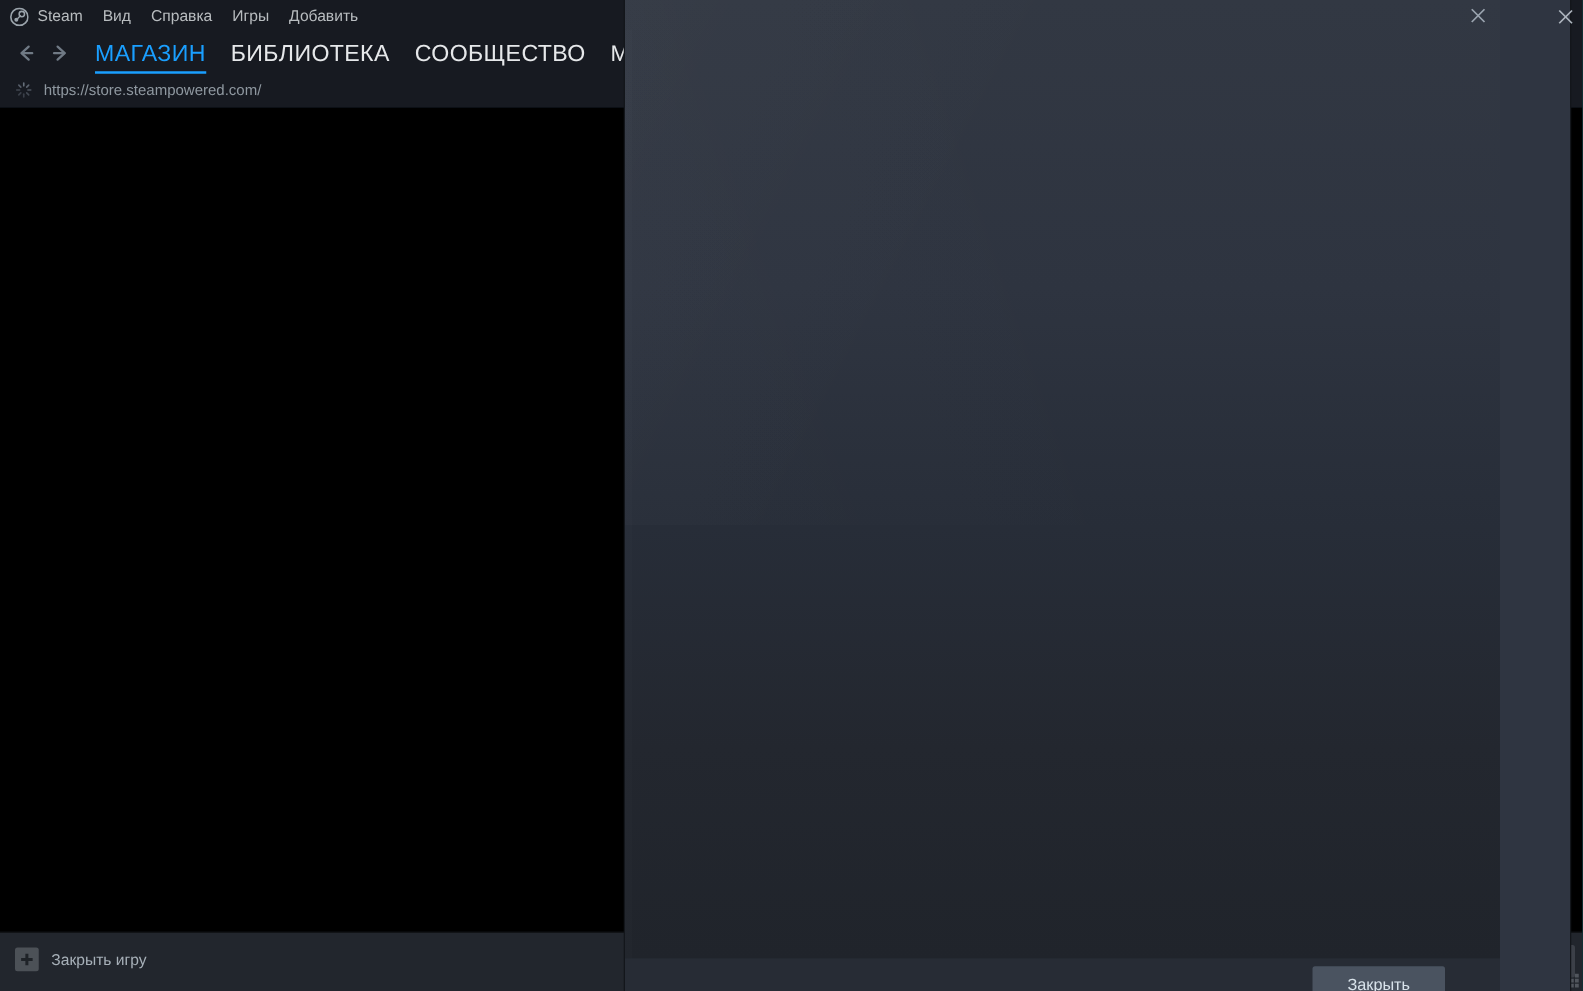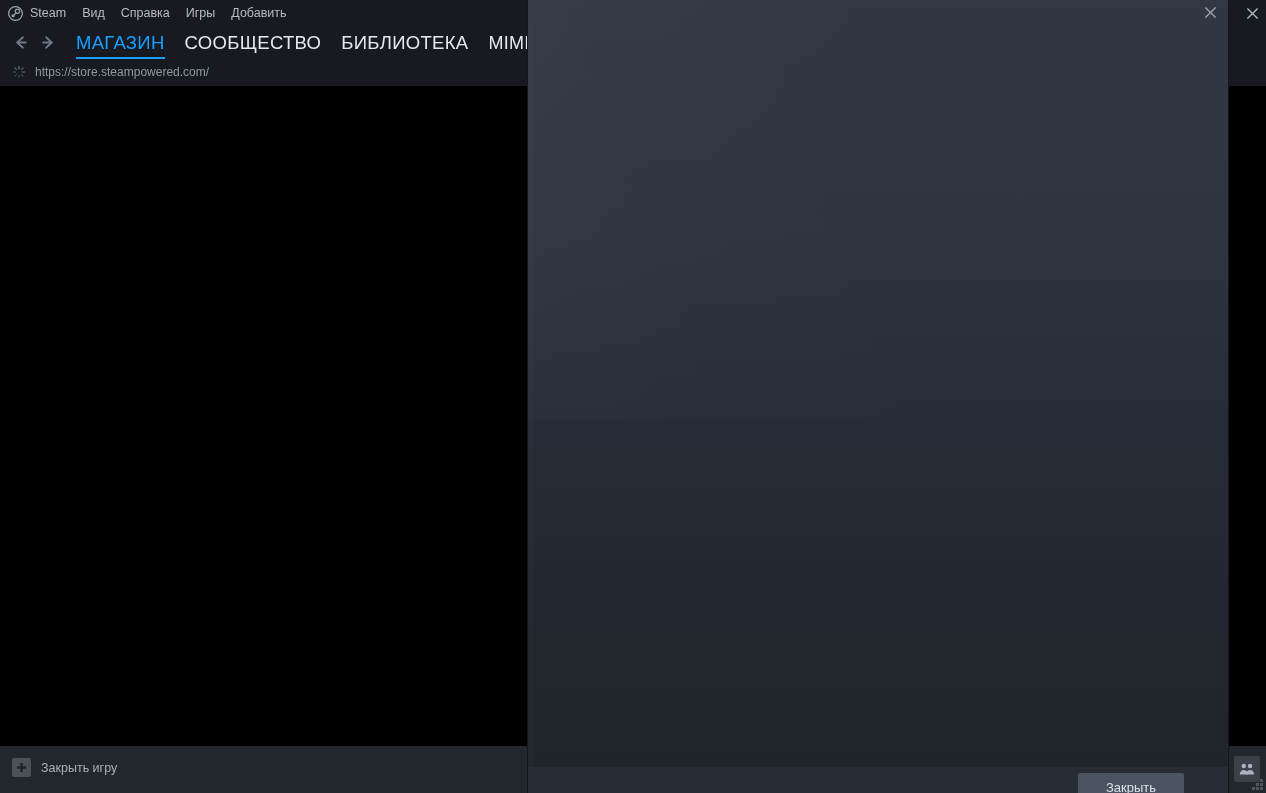--- a/index.html
+++ b/index.html
@@ -212,23 +212,23 @@
     right: 0; top: 0;
     width: 28px; height: 26px;
     display: flex; align-items: center; justify-content: center;
     cursor: default;
     z-index: 6;
   }
 
   
   .dialog {
     position: absolute;
-    left: 528px;
+    left: 500px;
     top: 0;
-    width: 700px;
+    width: 756px;
     height: 793px;
     background: #2f3541;
     overflow: hidden;
     box-shadow: -1px 0 0 #13161b, 1px 0 0 #13161b;
   }
   .dialog-titlebar {
     position: absolute;
     left: 0; top: 0;
     width: 700px;
     height: 24px;
@@ -338,22 +338,22 @@
         </div>
         <div class="navarrow">
           <svg width="19" height="19" viewBox="0 0 20 20">
             <path d="M8.5 4.5 L14.5 10 L8.5 15.5" fill="none" stroke="#707a85" stroke-width="1.9" stroke-linecap="round" stroke-linejoin="round"></path>
             <line x1="5.5" y1="10" x2="14.2" y2="10" stroke="#707a85" stroke-width="1.9" stroke-linecap="round"></line>
           </svg>
         </div>
 
         <div class="tabs">
           <div class="tab active">МАГАЗИН</div>
+          <div class="tab">БИБЛИОТЕКА</div>
           <div class="tab">СООБЩЕСТВО</div>
-          <div class="tab">БИБЛИОТЕКА</div>
           <div class="tab user">MIMI</div>
         </div>
       </div>
 
       <div class="urlrow">
         <svg class="spinner-icon" viewBox="0 0 16 16">
           <g stroke="#6b7480" stroke-width="1.5" stroke-linecap="round">
             <line x1="8" y1="1.6" x2="8" y2="4.2" opacity="0.95"></line>
             <line x1="12.5" y1="3.5" x2="10.7" y2="5.3" opacity="0.8"></line>
             <line x1="14.4" y1="8" x2="11.8" y2="8" opacity="0.65"></line>

